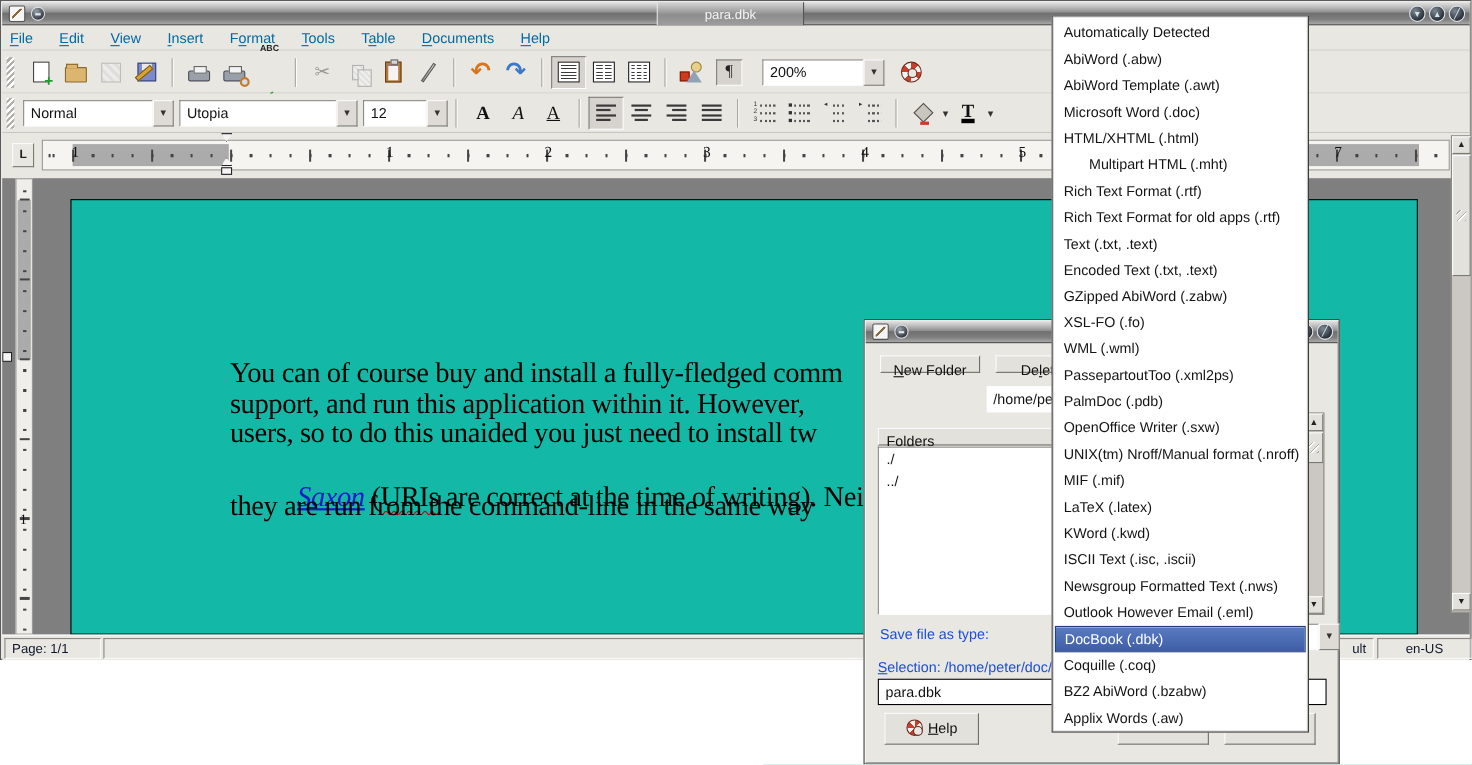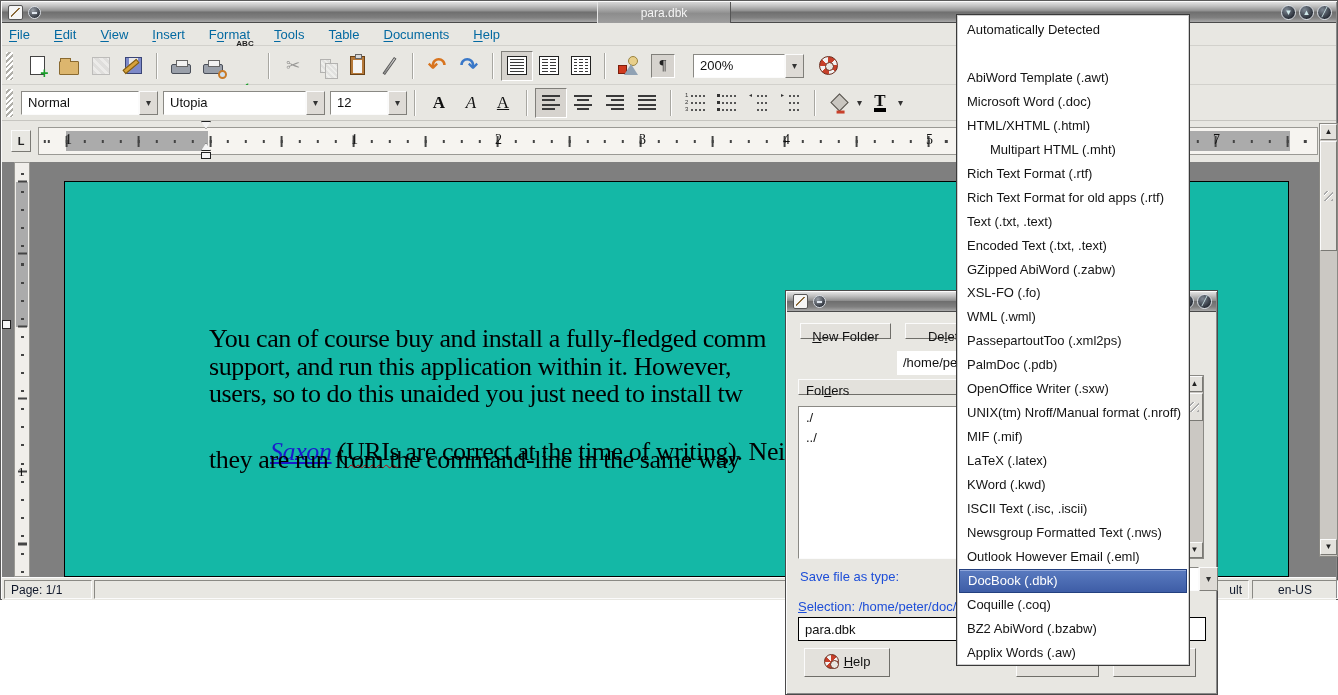--- a/index.html
+++ b/index.html
@@ -488,21 +488,21 @@
         <span class="wbtn">▴</span>
         <span class="wbtn">╱</span>
       </div>
     </div>
 
     <span class="dbtn" style="left:14px; top:32px; width:91px;"><u>N</u>ew Folder</span>
     <span class="dbtn" style="left:119px; top:32px; width:108px;">De<u>l</u>ete File</span>
 
     <span class="dinput sunken" style="left:111px; top:60px; width:210px; height:24px; border:none;">/home/pe</span>
 
-    <span class="header-btn" style="left:12px; top:88px; width:176px; height:16px;">Fol<u>d</u>ers</span>
+    <span class="header-btn" style="left:12px; top:98px; width:176px; height:16px;">Fol<u>d</u>ers</span>
     <div class="dlist" style="left:12px; top:115px; width:176px; height:153px;">
         <div class="dlist-item">./</div>
         <div class="dlist-item">../</div>
       </div>
 
     <div class="scrollbar" style="left:399px; top:84px; width:19px; height:184px;">
       <span class="sb-btn" style="top:0;">▲</span>
       <span class="sb-thumb" style="top:17px; height:28px;">
           <span class="sb-grip"></span>
         </span>
@@ -522,20 +522,21 @@
 
     <span class="dbtn" style="left:18px; top:357px; width:86px; height:29px;">
       <span class="lifering" style="display:inline-block; width:15px; height:15px; vertical-align:-3px; margin-right:5px;"></span><span><u>H</u>elp</span>
     </span>
     <span class="dbtn" style="left:230px; top:357px; width:83px; height:29px;"></span>
     <span class="dbtn" style="left:327px; top:357px; width:83px; height:29px;"></span>
   </div>
 
   <div id="format-dropdown">
       <div class="dd-item" style="top: 3px;">Automatically Detected</div>
+      <div class="dd-item" style="top: 26.95px;">AbiWord (.abw)</div>
       <div class="dd-item" style="top: 50.9px;">AbiWord Template (.awt)</div>
       <div class="dd-item" style="top: 74.85px;">Microsoft Word (.doc)</div>
       <div class="dd-item" style="top: 98.8px;">HTML/XHTML (.html)</div>
       <div class="dd-item" style="top: 122.75px; margin-left: 23px;">Multipart HTML (.mht)</div>
       <div class="dd-item" style="top: 146.7px;">Rich Text Format (.rtf)</div>
       <div class="dd-item" style="top: 170.65px;">Rich Text Format for old apps (.rtf)</div>
       <div class="dd-item" style="top: 194.6px;">Text (.txt, .text)</div>
       <div class="dd-item" style="top: 218.55px;">Encoded Text (.txt, .text)</div>
       <div class="dd-item" style="top: 242.5px;">GZipped AbiWord (.zabw)</div>
       <div class="dd-item" style="top: 266.45px;">XSL-FO (.fo)</div>

